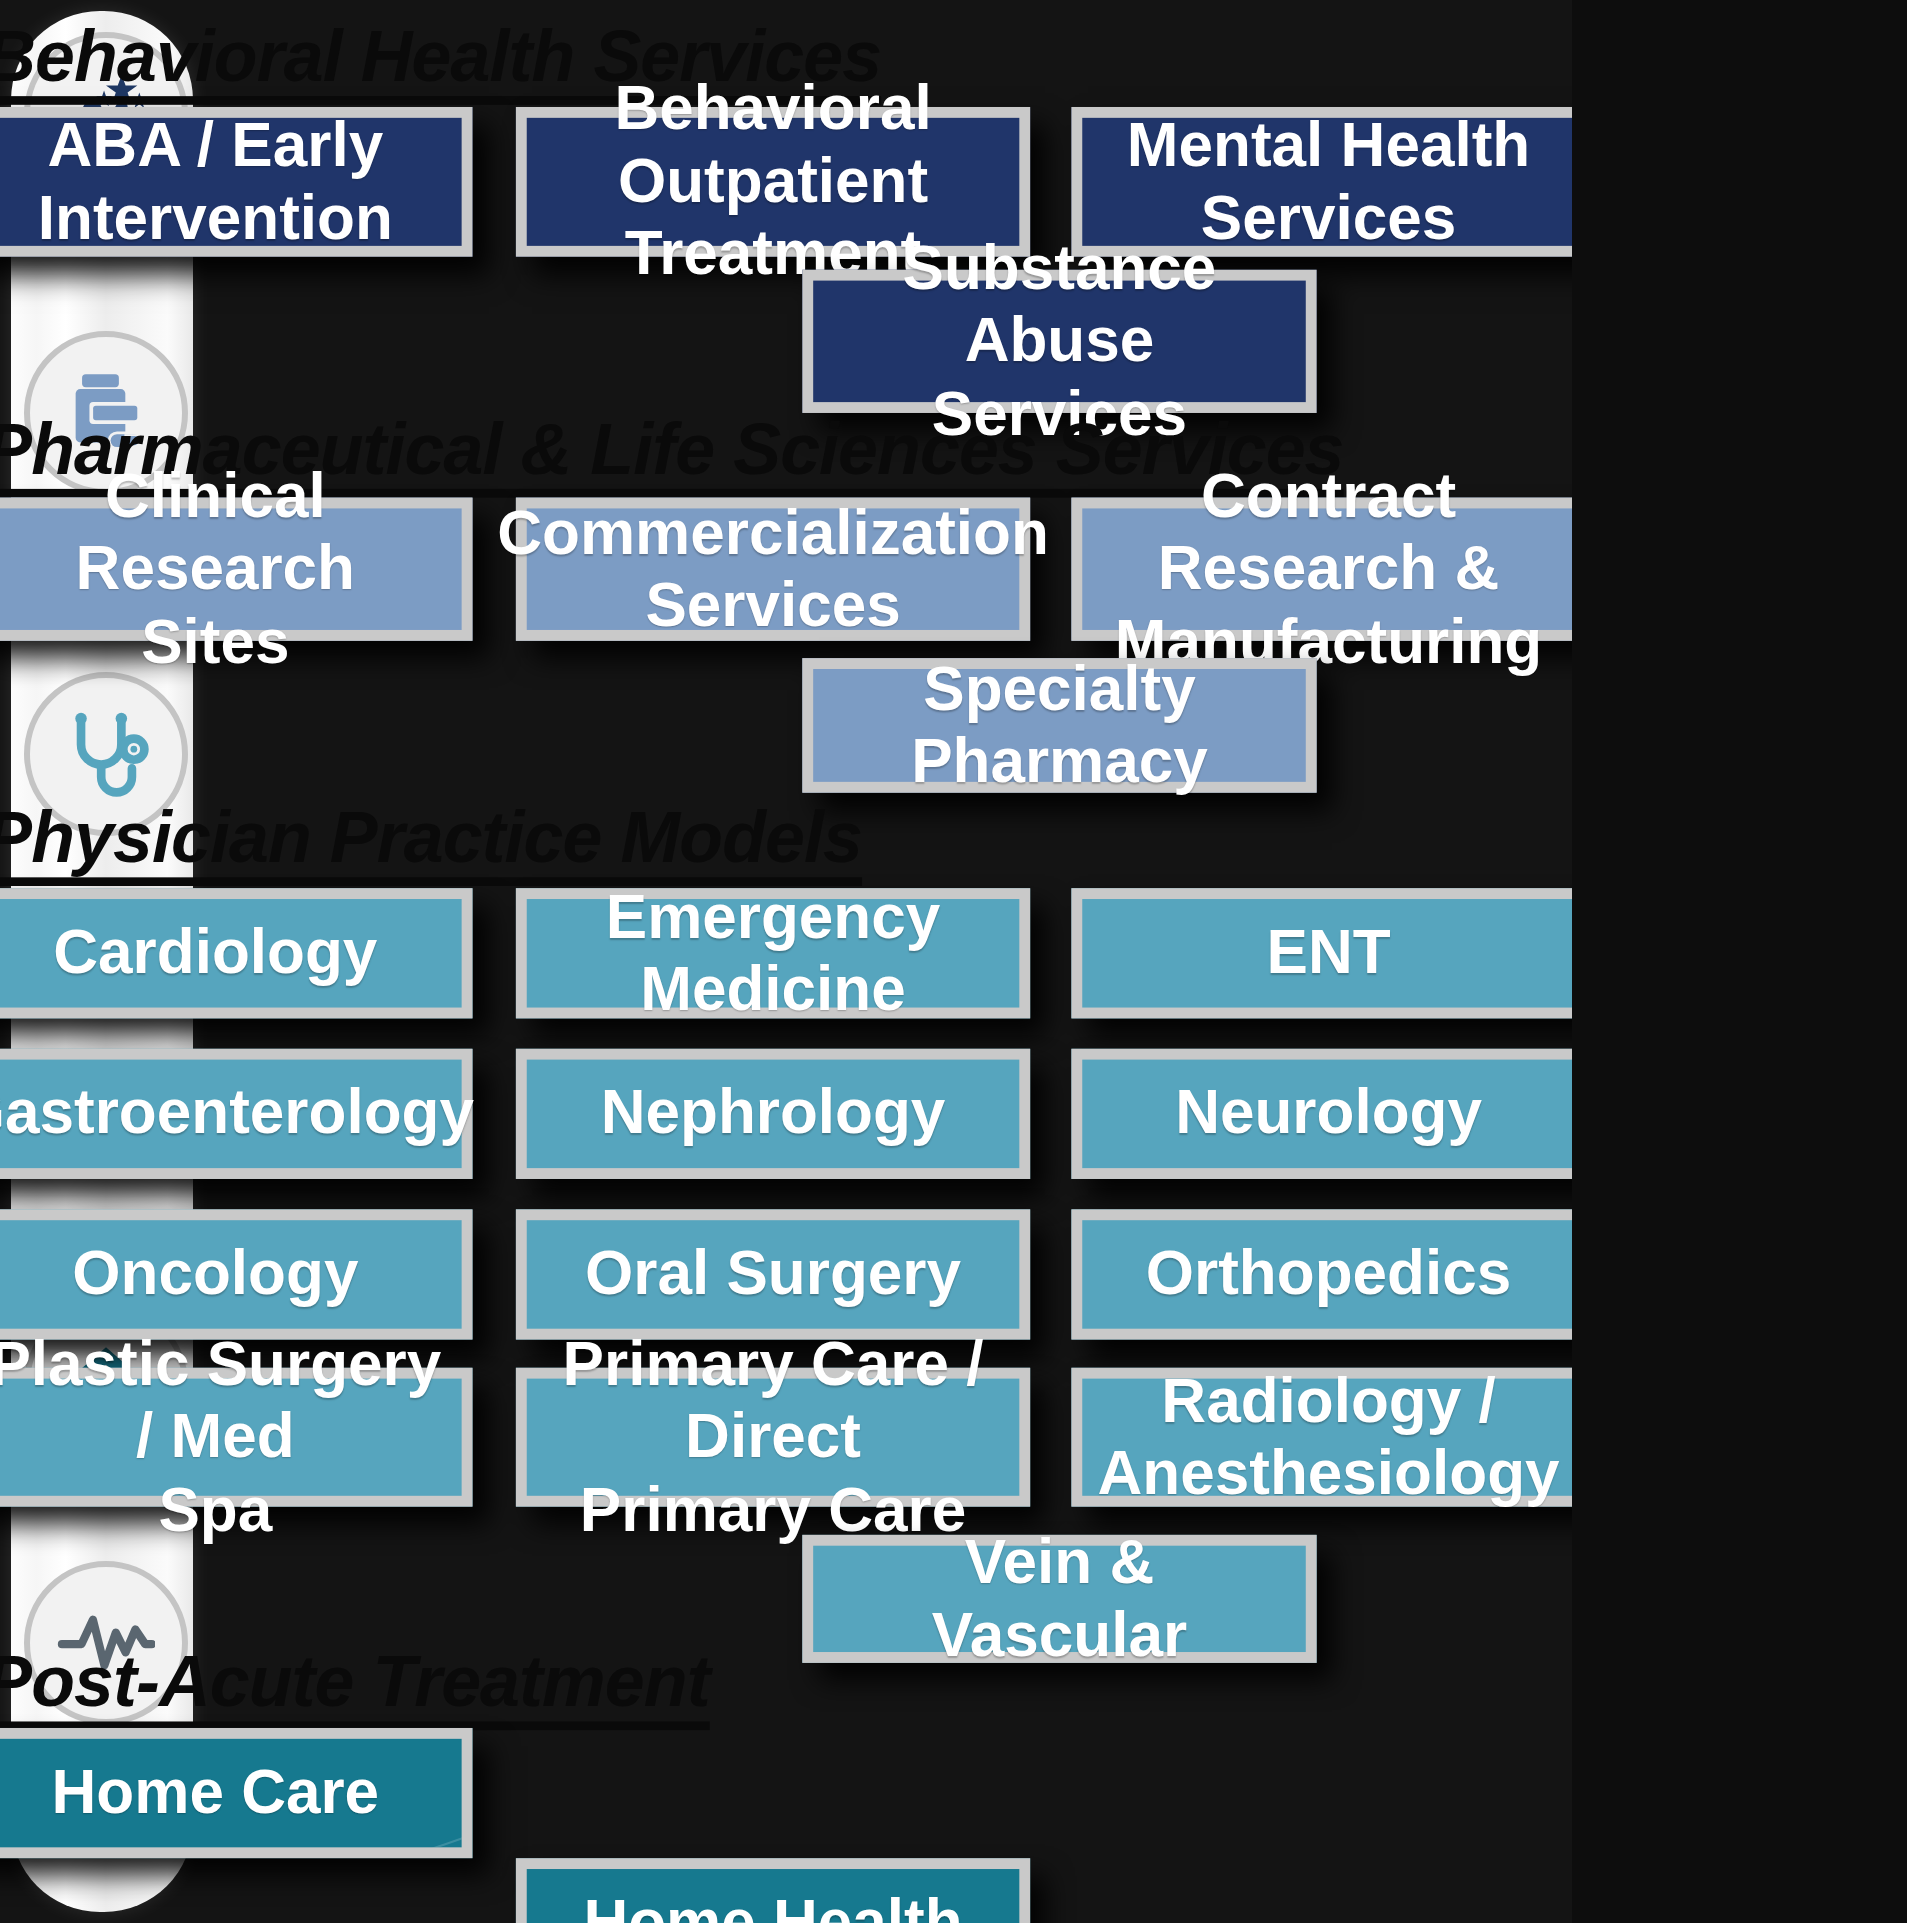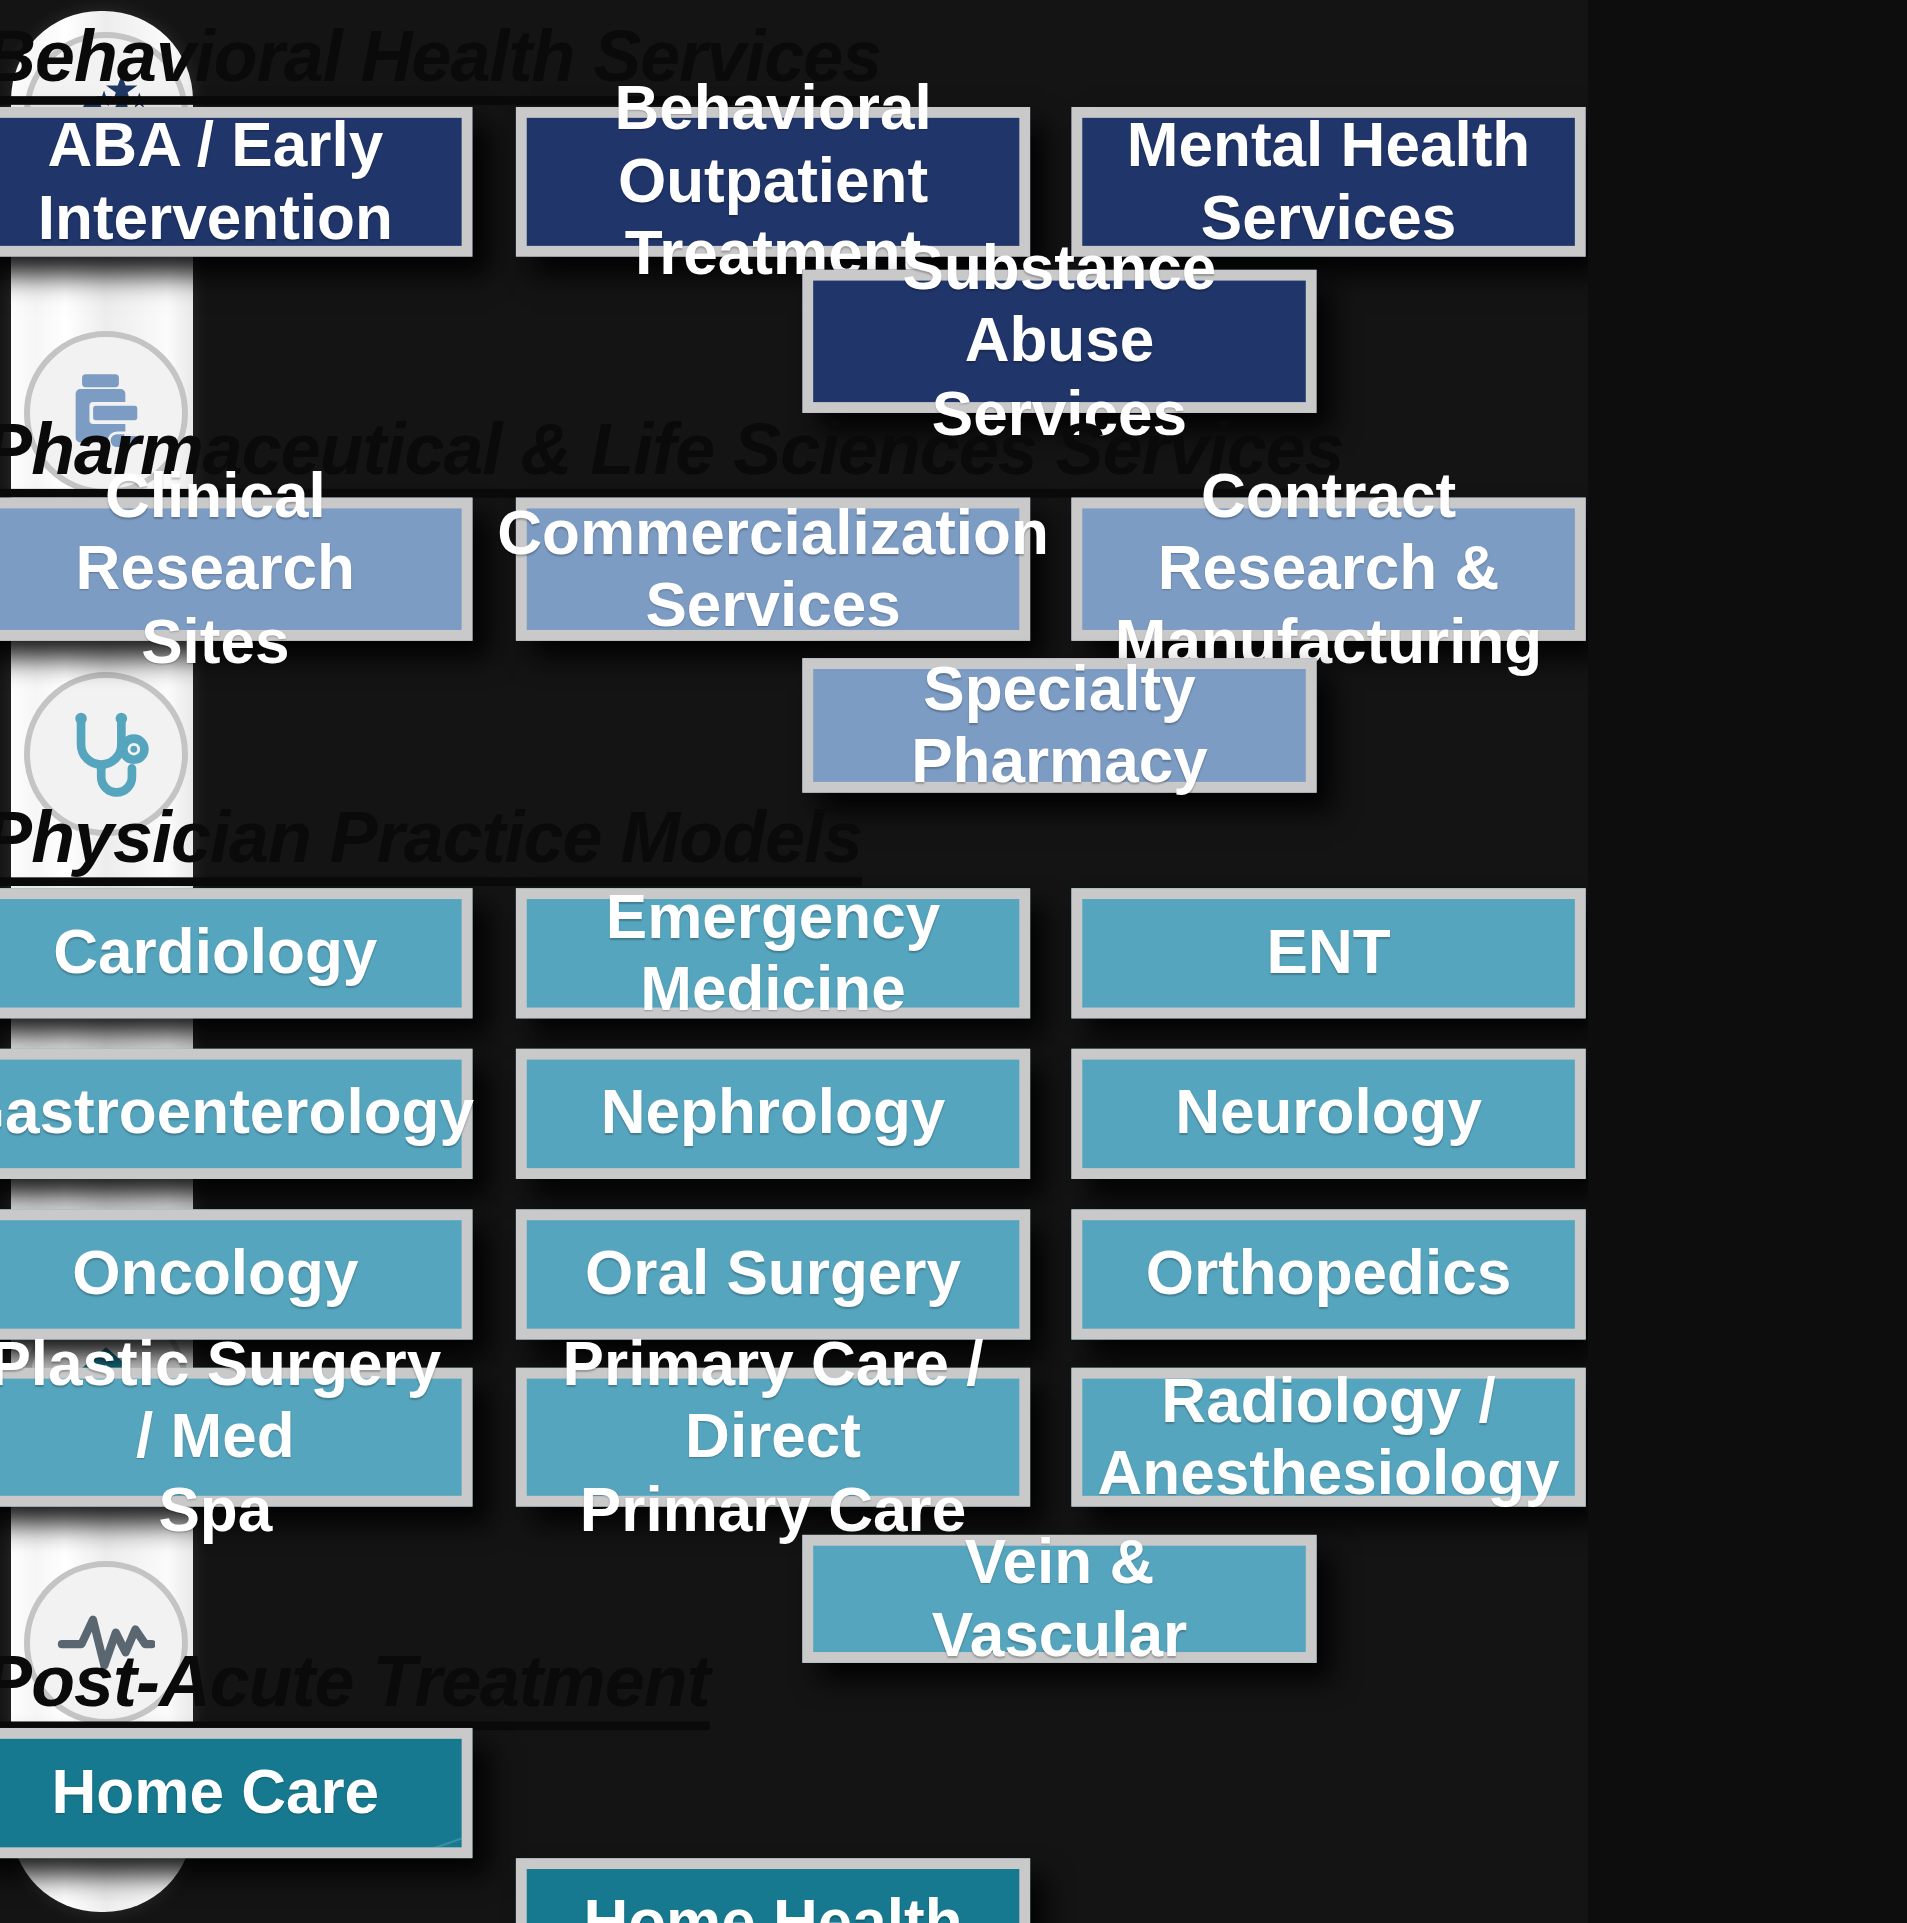--- a/index.html
+++ b/index.html
@@ -7,21 +7,20 @@
     padding: 0;
     background: #0d0d0d;
   }
   #page {
     position: relative;
     width: 1572px;
     height: 1924px;
     background: #141414;
     overflow: hidden;
     font-family: "Liberation Sans", sans-serif;
-    padding-left: 16px;
   }
 
   
   #rail {
     position: absolute;
     left: 10.5px;
     top: 10.5px;
     width: 182px;
     height: 1901px;
     border-radius: 89px;

